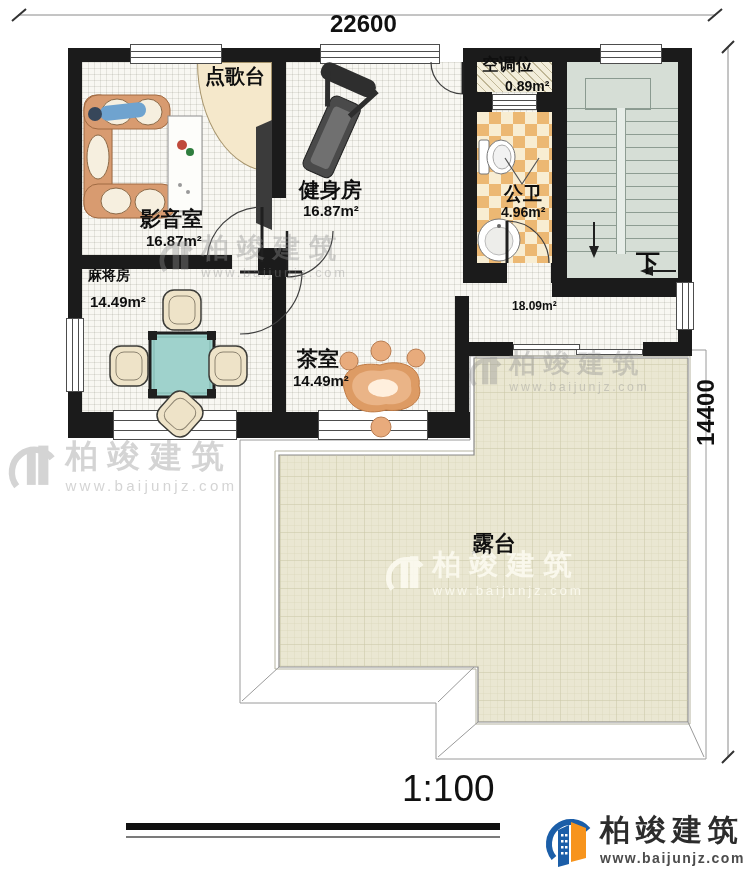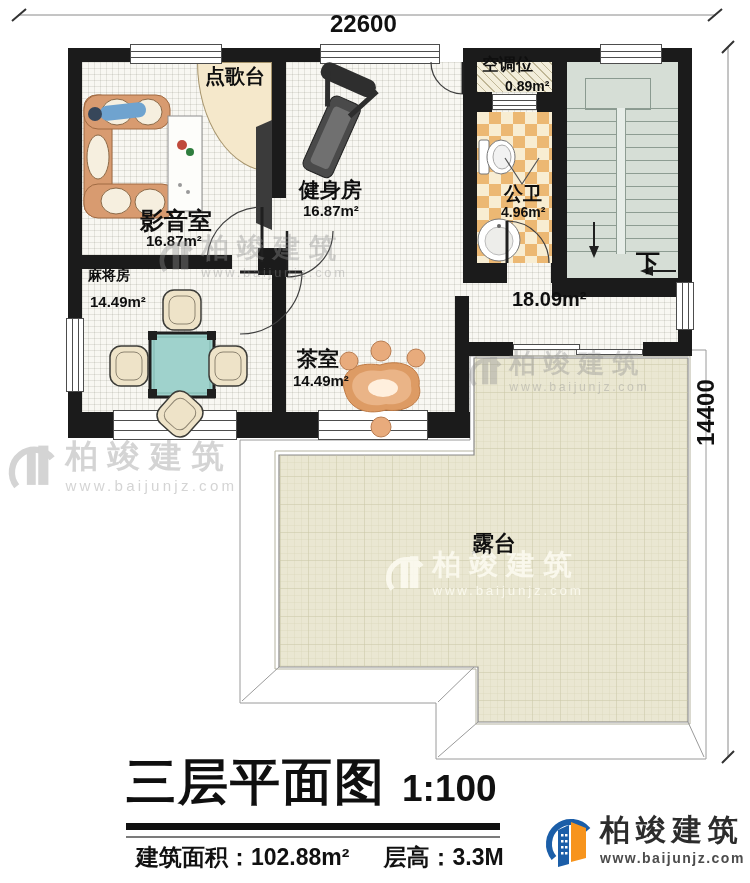--- a/index.html
+++ b/index.html
@@ -28,21 +28,21 @@
   .win i{position:absolute;background:#4d4d4d;}
   
   .lbl{position:absolute;font-weight:bold;color:#0f0f0f;line-height:1.05;white-space:nowrap;}
   
   .wm{position:absolute;display:flex;align-items:center;gap:7px;color:#8f8f8f;opacity:.38;pointer-events:none;}
   .wm-name{font-size:30px;font-weight:bold;letter-spacing:9px;white-space:nowrap;line-height:1;}
   .wm-url{font-size:14px;letter-spacing:3px;margin-top:4px;white-space:nowrap;}
   .wm.light{color:#fdfcf2;opacity:.85;}
   
   .title-main{left:126px;top:756px;font-size:50px;font-weight:bold;letter-spacing:2px;}
-  .title-scale{left:402px;top:768px;font-size:37px;font-weight:700;}
+  .title-scale{left:402px;top:768px;font-size:37px;font-weight:400;}
   .rule-thick{left:126px;top:823px;width:374px;height:7px;background:#101010;}
   .rule-thin{left:126px;top:836px;width:374px;height:2px;background:#7b7b7b;}
   .info-row{left:136px;top:842px;font-size:23px;font-weight:600;white-space:nowrap;}
   .info-row .gap{display:inline-block;width:34px;}
   
   .logo{left:544px;top:810px;display:flex;align-items:center;gap:8px;}
   .logo-name{font-size:30px;font-weight:bold;color:#2c2c2c;letter-spacing:6px;line-height:1;white-space:nowrap;}
   .logo-url{font-size:14px;font-weight:bold;color:#4c4c4c;letter-spacing:1.5px;margin-top:5px;white-space:nowrap;}
   .dim{position:absolute;font-size:24px;font-weight:bold;}
   .dim-right{left:692px;top:446px;width:90px;transform:rotate(-90deg);transform-origin:0 0;}
@@ -252,29 +252,29 @@
       <path d="M722,53 L734,41 M722,763 L734,751" stroke="#333" stroke-width="2"></path>
     </g>
   </svg>
 
   <div class="dim" style="left:330px;top:10px">22600</div>
   <div class="dim dim-right">14400</div>
 
   <div class="lbl" style="left:205px;top:66px;font-size:20px">点歌台</div>
   <div class="lbl" style="left:482px;top:56px;font-size:17px">空调位</div>
   <div class="lbl" style="left:505px;top:79px;font-size:14px">0.89m²</div>
-  <div class="lbl" style="left:140px;top:208px;font-size:24px">影音室</div>
+  <div class="lbl" style="left:140px;top:208px;font-size:21px">影音室</div>
   <div class="lbl" style="left:146px;top:233px;font-size:15px">16.87m²</div>
   <div class="lbl" style="left:299px;top:179px;font-size:21px">健身房</div>
   <div class="lbl" style="left:303px;top:203px;font-size:15px">16.87m²</div>
   <div class="lbl" style="left:504px;top:184px;font-size:19px">公卫</div>
   <div class="lbl" style="left:501px;top:205px;font-size:14px">4.96m²</div>
   <div class="lbl" style="left:88px;top:268px;font-size:14px">麻将房</div>
   <div class="lbl" style="left:90px;top:294px;font-size:15px">14.49m²</div>
-  <div class="lbl" style="left:512px;top:289px;font-size:20px">18.09m²</div>
+  <div class="lbl" style="left:512px;top:300px;font-size:12px">18.09m²</div>
   <div class="lbl" style="left:297px;top:348px;font-size:21px">茶室</div>
   <div class="lbl" style="left:293px;top:373px;font-size:15px">14.49m²</div>
   <div class="lbl" style="left:636px;top:250px;font-size:24px">下</div>
   <div class="lbl" style="left:472px;top:532px;font-size:22px">露台</div>
 
   <div class="wm" style="left:158px;top:234px;transform:scale(.92);transform-origin:0 0">
     <svg width="40" height="46" viewBox="0 0 40 46">
         <path d="M8,38 A17,17 0 1 1 36,16" stroke="currentColor" stroke-width="5" fill="none"></path>
         <rect x="16" y="10" width="7" height="27" fill="currentColor"></rect>
         <rect x="25" y="6" width="8" height="31" fill="currentColor"></rect>
@@ -311,27 +311,23 @@
         <path d="M8,38 A17,17 0 1 1 36,16" stroke="currentColor" stroke-width="5" fill="none"></path>
         <rect x="16" y="10" width="7" height="27" fill="currentColor"></rect>
         <rect x="25" y="6" width="8" height="31" fill="currentColor"></rect>
       </svg>
     <div class="wm-text">
         <div class="wm-name">柏竣建筑</div>
         <div class="wm-url">www.baijunjz.com</div>
       </div>
   </div>
 
-  <div class="abs title-main lbl">三层平面图</div>
   <div class="abs title-scale">1:100</div>
   <div class="abs rule-thick"></div>
   <div class="abs rule-thin"></div>
-  <div class="abs info-row">
-    <span>建筑面积：</span><span>102.88m²</span><span class="gap"></span><span>层高：</span><span>3.3M</span>
-  </div>
 
   <div class="abs logo">
     <svg width="48" height="60" viewBox="0 0 48 60">
       <path d="M10,48 A21,21 0 1 1 44,20" stroke="#1b5ea8" stroke-width="6" fill="none"></path>
       <polygon points="14,20 25,15 25,54 14,57" fill="#1b5ea8"></polygon>
       <polygon points="27,12 42,18 42,48 27,52" fill="#f7941d"></polygon>
       <g fill="#fff">
         <rect x="17" y="24" width="2.5" height="2.5"></rect>
           <rect x="21" y="24" width="2.5" height="2.5"></rect>
         <rect x="17" y="30" width="2.5" height="2.5"></rect>

